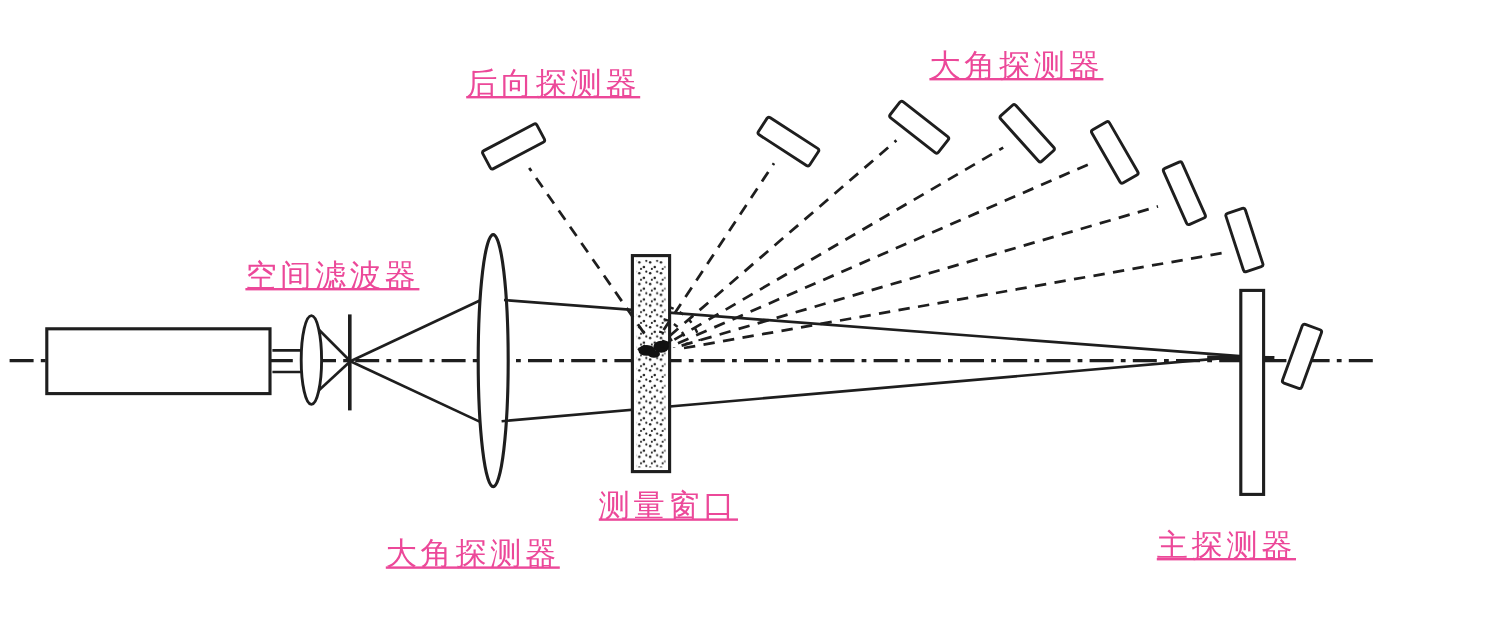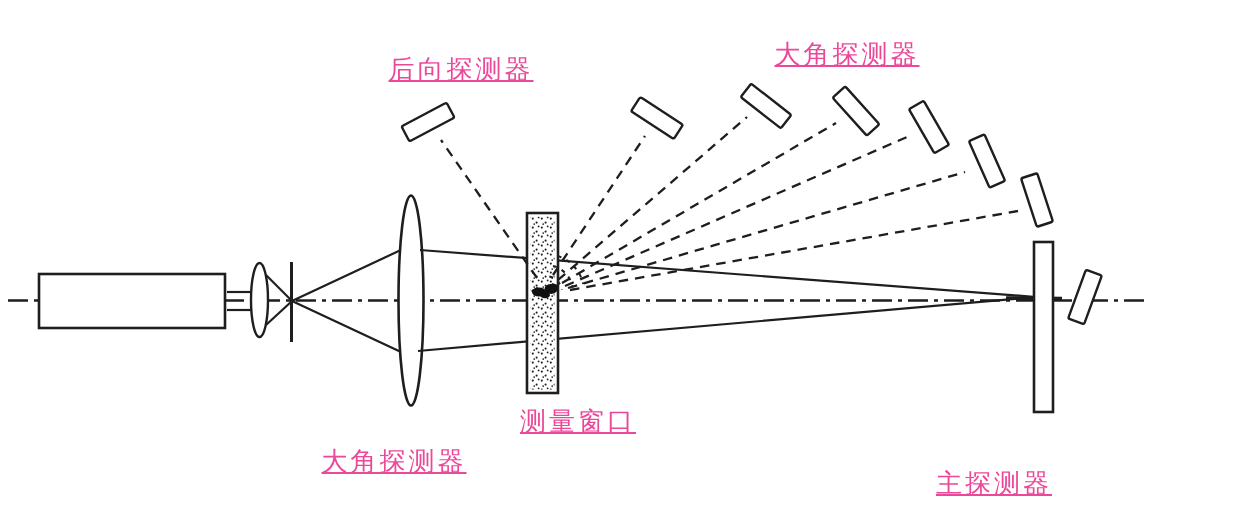--- a/index.html
+++ b/index.html
@@ -86,18 +86,19 @@
       <rect x="740.5" y="97.5" width="51" height="17" rx="2" transform="rotate(38 766 106)"></rect>
       <rect x="830.5" y="102.5" width="51" height="17" rx="2" transform="rotate(48 856 111)"></rect>
       <rect x="903.5" y="118.5" width="51" height="17" rx="2" transform="rotate(60 929 127)"></rect>
       <rect x="961.5" y="152.5" width="51" height="17" rx="2" transform="rotate(66 987 161)"></rect>
       <rect x="1011.5" y="191.5" width="51" height="17" rx="2" transform="rotate(72 1037 200)"></rect>
       <rect x="1034" y="242" width="19" height="170" stroke-width="2.6"></rect>
       <rect x="1076.5" y="271" width="17" height="52" rx="2" transform="rotate(20 1085 297)"></rect>
     </g>
   </svg>
 
+  <div class="lbl" style="left:277px;top:212px;">空间滤波器</div>
   <div class="lbl" style="left:394px;top:444px;">大角探测器</div>
-  <div class="lbl" style="left:578px;top:404px;text-align:right;">测量窗口</div>
+  <div class="lbl" style="left:557px;top:404px;text-align:right;">测量窗口</div>
   <div class="lbl" style="left:461px;top:52px;">后向探测器</div>
   <div class="lbl" style="left:847px;top:37px;">大角探测器</div>
-  <div class="lbl" style="left:994px;top:437px;margin-top:29px;">主探测器</div>
+  <div class="lbl" style="left:1022px;top:437px;">主探测器</div>
 </div>
 
 </body></html>

